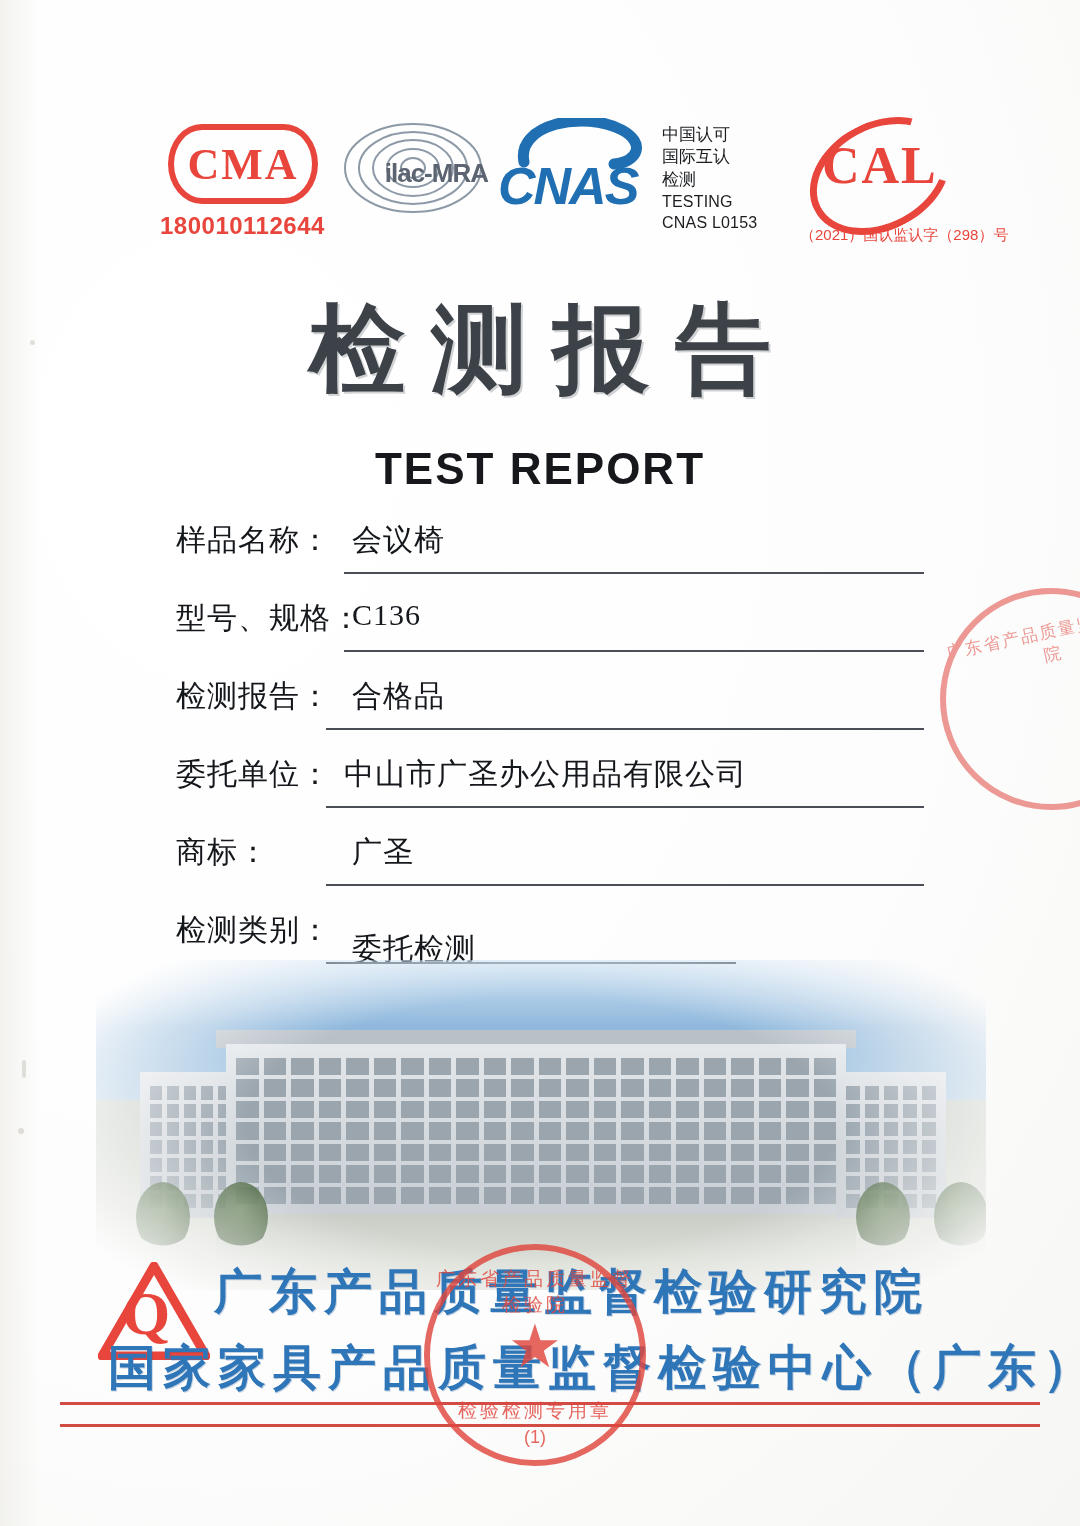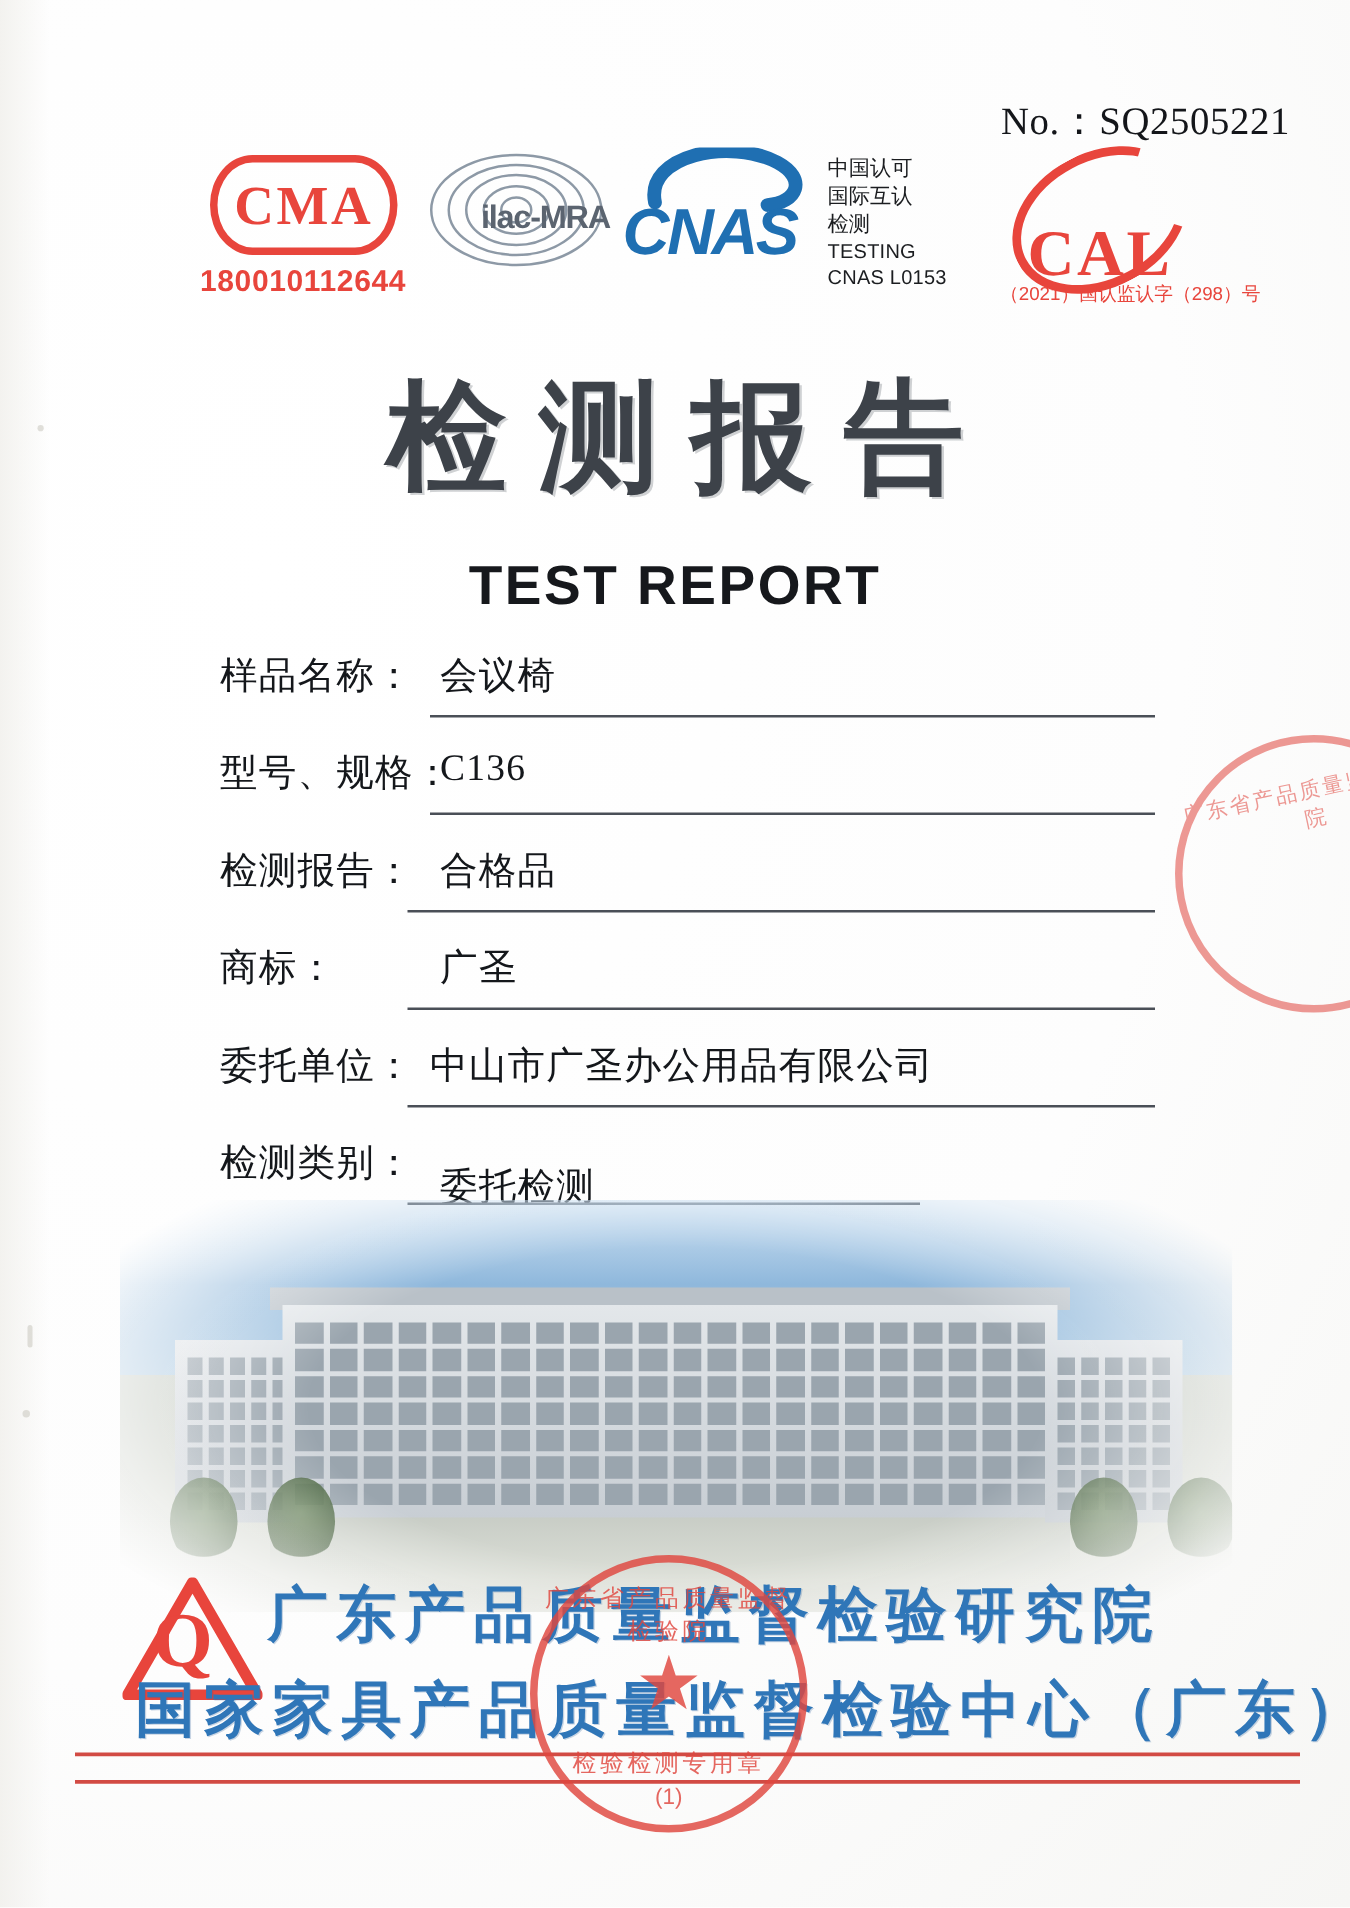--- a/index.html
+++ b/index.html
@@ -172,21 +172,20 @@
   }
   .cal-letters {
     position: absolute;
     left: 16px;
     top: 14px;
     font-family: "Liberation Serif", serif;
     font-weight: bold;
     font-size: 52px;
     color: #e8453c;
     letter-spacing: 2px;
-    margin-top: 38px;
   }
   .cal-sub {
     position: absolute;
     left: -6px;
     top: 104px;
     width: 180px;
     text-align: center;
     font-size: 15px;
     color: #e8453c;
     font-family: "Liberation Sans", sans-serif;
@@ -479,23 +478,20 @@
 </head>
 <body>
 
 <div class="page">
 
   <div class="scan-edge"></div>
   <div class="speck" style="left:30px;top:340px;width:5px;height:5px;"></div>
   <div class="speck" style="left:22px;top:1060px;width:4px;height:18px;border-radius:2px;"></div>
   <div class="speck" style="left:18px;top:1128px;width:6px;height:6px;"></div>
 
-  <div class="report-no">
-    <span>No.：</span><span>SQ2505221</span>
-  </div>
 
   <div class="logo-row">
 
     <div class="cma">
       <div class="cma-box"></div>
       <div class="cma-text">CMA</div>
     </div>
     <div class="cma-num">180010112644</div>
 
     <div class="ilac">
@@ -552,29 +548,29 @@
       <div class="field-value">C136</div>
       <div class="field-rule"></div>
     </div>
 
     <div class="field f2">
       <div class="field-label">检测报告：</div>
       <div class="field-value">合格品</div>
       <div class="field-rule"></div>
     </div>
 
+    <div class="field f4">
+      <div class="field-label">委托单位：</div>
+      <div class="field-value">中山市广圣办公用品有限公司</div>
+      <div class="field-rule"></div>
+    </div>
+
     <div class="field f3">
       <div class="field-label">商标：</div>
       <div class="field-value">广圣</div>
-      <div class="field-rule"></div>
-    </div>
-
-    <div class="field f4">
-      <div class="field-label">委托单位：</div>
-      <div class="field-value">中山市广圣办公用品有限公司</div>
       <div class="field-rule"></div>
     </div>
 
     <div class="field f5">
       <div class="field-label">检测类别：</div>
       <div class="field-value">委托检测</div>
       <div class="field-rule"></div>
     </div>
 
   </div>

